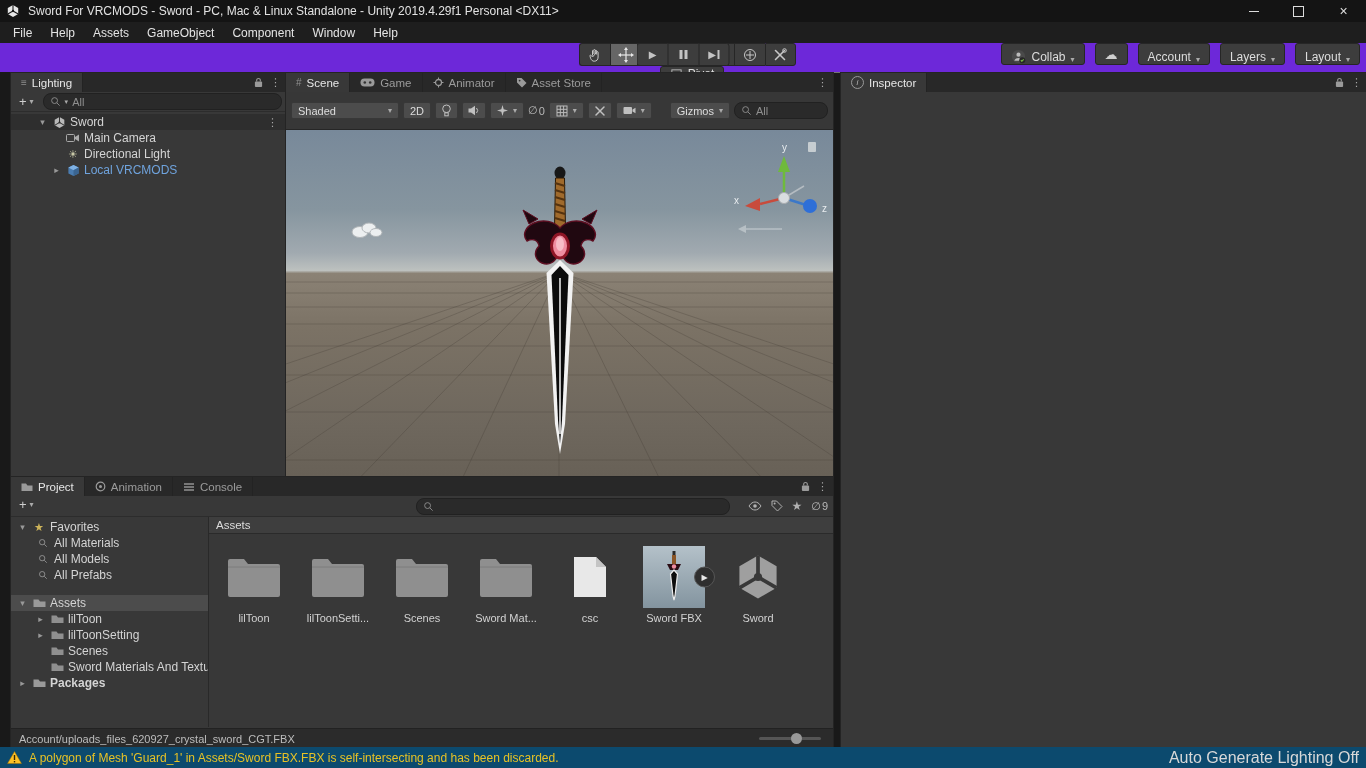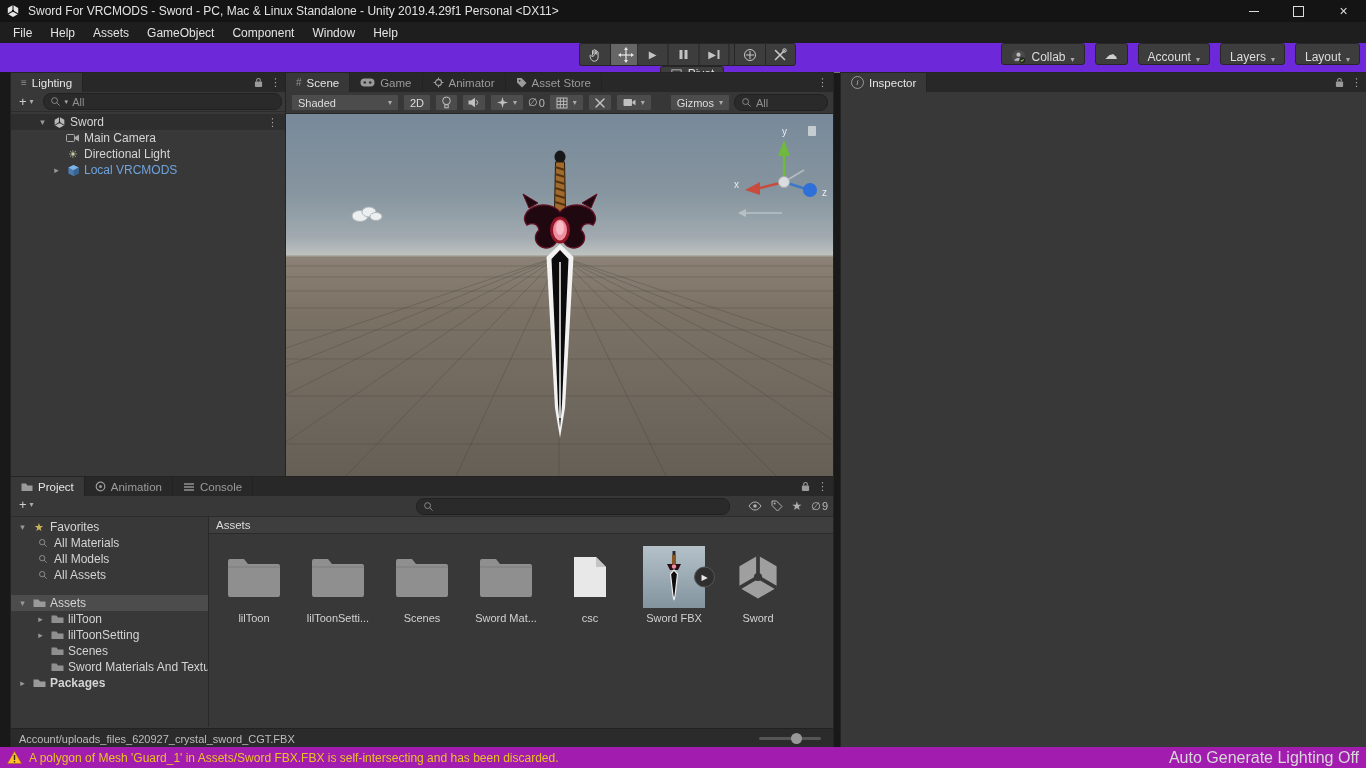--- a/index.html
+++ b/index.html
@@ -71,21 +71,21 @@
   .tree-row{height:16px;display:flex;align-items:center;gap:3px;padding-left:6px;font-size:12px;color:#d4d4d4;position:relative;white-space:nowrap;overflow:hidden;}
   .fold{display:inline-block;width:11px;font-size:9px;color:#999;text-align:center;flex:none;}
   .obj-icon{width:16px;display:flex;justify-content:center;flex:none;}
   .scene-row{background:#2e2e2e;padding-left:26px;}
   .indent1{padding-left:40px;}
   .row-dots{position:absolute;right:8px;color:#a8a8a8;font-size:11px;}
   .prefab .row-label{color:#6fa3dd;}
   .sun{color:#c9c9a8;font-size:11px;line-height:11px;}
 
   
-  .scene-toolbar{height:21px;background:#373737;border-bottom:1px solid #262626;display:flex;align-items:center;gap:4px;padding:0 5px;}
+  .scene-toolbar{height:21px;background:#373737;border-bottom:1px solid #262626;display:flex;align-items:center;gap:4px;padding:8px 5px;}
   .sbtn{height:17px;display:flex;align-items:center;gap:5px;padding:0 6px;background:#4c4c4c;border:1px solid #383838;border-radius:2px;font-size:11px;color:#ddd;}
   .sbtn.wide{width:108px;justify-content:space-between;}
   .sbtn.icononly{padding:0 5px;}
   .gizmos-btn{margin-left:auto;justify-content:flex-end;}
   .scene-search{width:80px;height:15px;background:#2a2a2a;border:1px solid #212121;border-radius:8px;display:flex;align-items:center;gap:4px;padding:0 6px;font-size:11px;color:#8f8f8f;}
   .viewport{position:relative;height:362px;overflow:hidden;
     background:linear-gradient(180deg,#78899a 0%,#86959f 22%,#a1aab0 34%,#bdc1bf 38.8%,#8b8275 39.6%,#7b7265 55%,#6e675d 82%,#665f55 100%);}
   .vp-abs{position:absolute;}
   .vp-lock{position:absolute;right:17px;top:12px;width:8px;height:10px;background:#d4d8da;opacity:.85;border-radius:1px;}
 
@@ -112,21 +112,21 @@
   .grid-items{display:flex;gap:14px;padding:12px 10px;align-items:flex-start;}
   .grid-item{width:70px;display:flex;flex-direction:column;align-items:center;gap:4px;}
   .thumb{width:62px;height:62px;display:flex;align-items:center;justify-content:center;position:relative;}
   .grid-label{font-size:11px;color:#d2d2d2;white-space:nowrap;}
   .play-badge{position:absolute;right:-10px;top:50%;transform:translateY(-50%);width:19px;height:19px;border-radius:50%;background:#2f2f2f;border:1px solid #565656;color:#e8e8e8;display:flex;align-items:center;justify-content:center;font-size:8px;}
   .proj-footer{position:absolute;left:0;bottom:0;width:100%;height:20px;background:#2b2b2b;border-top:1px solid #222;display:flex;align-items:center;padding:0 8px;font-size:11px;color:#bdbdbd;box-sizing:border-box;}
   .zoom-slider{position:absolute;right:12px;top:8px;width:62px;height:3px;background:#555;border-radius:2px;}
   .zoom-knob{position:absolute;left:32px;top:-4px;width:11px;height:11px;border-radius:50%;background:#999;}
 
   
-  .statusbar{position:absolute;left:0;top:747px;width:1366px;height:21px;background:#a21caf;display:flex;align-items:center;padding:0 7px;gap:7px;box-sizing:border-box;}
+  .statusbar{position:absolute;left:0;top:747px;width:1366px;height:21px;background:#0c4a6e;display:flex;align-items:center;padding:0 7px;gap:7px;box-sizing:border-box;}
   .status-warning{color:#e8c225;font-size:12px;white-space:nowrap;}
   .status-right{margin-left:auto;color:#d8d8d8;font-size:16px;}
 </style>
 </head>
 <body>
 
 <div class="app">
 
   <div class="titlebar">
     <span class="win-icon">
@@ -699,21 +699,21 @@
             </span>
           <span class="row-label">All Models</span>
         </div>
         <div class="tree-row child">
           <span class="obj-icon">
               <svg width="10" height="10" viewBox="0 0 12 12">
                 <circle cx="5" cy="5" r="3.2" fill="none" stroke="#9a9a9a"></circle>
                 <line x1="7.5" y1="7.5" x2="10.5" y2="10.5" stroke="#9a9a9a"></line>
               </svg>
             </span>
-          <span class="row-label">All Assets</span>
+          <span class="row-label">All Prefabs</span>
         </div>
 
         <div class="tree-row sel-row assets-root">
           <span class="fold">▾</span>
           <span class="obj-icon">
               <svg width="13" height="10">
                 <path d="M0.5 1.5h5l1.5 2h5.5v5.5h-12z" fill="#9a9a9a"></path>
               </svg>
             </span>
           <span class="row-label">Assets</span>

